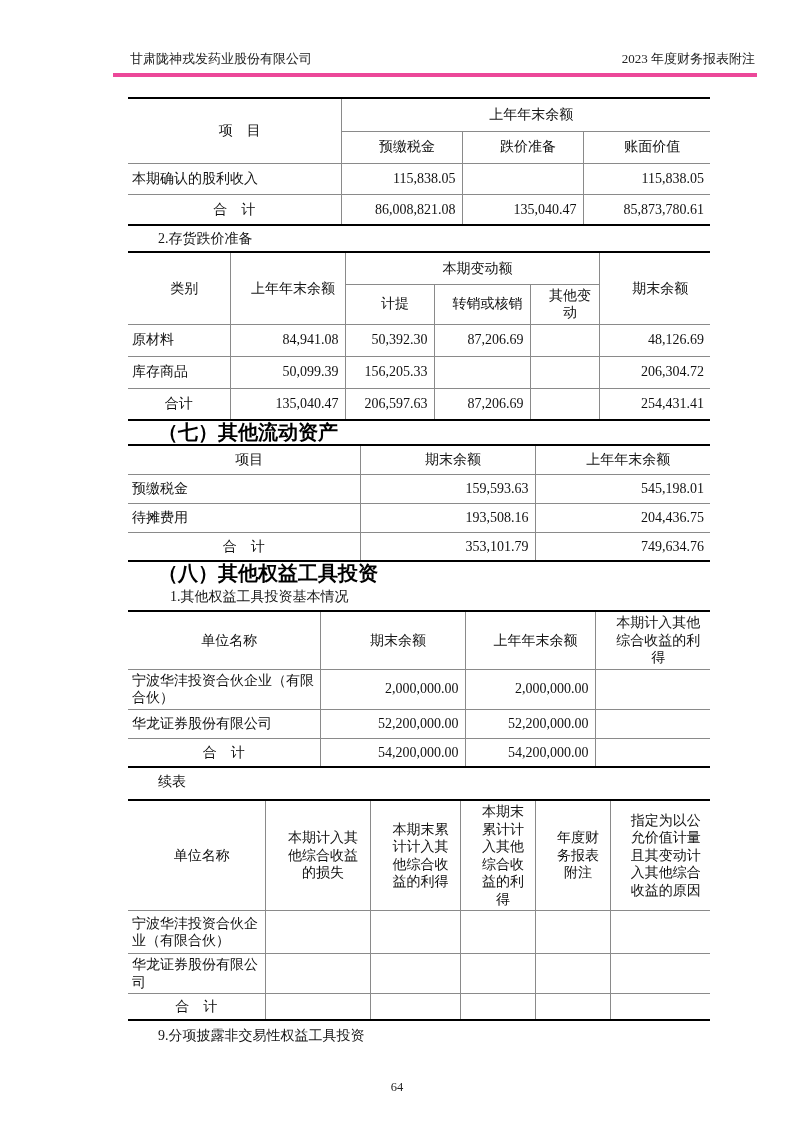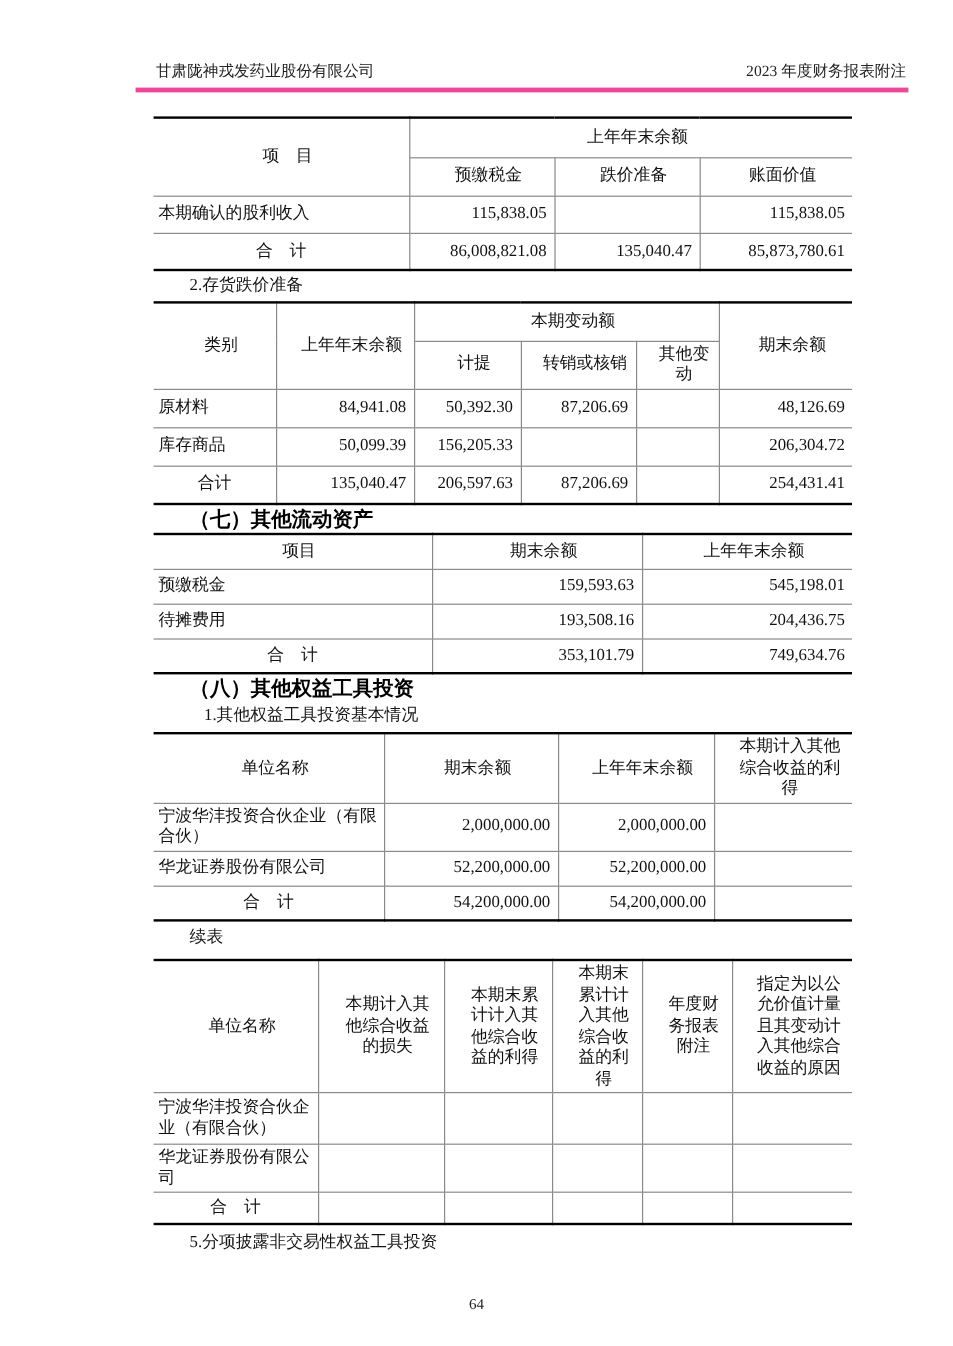--- a/index.html
+++ b/index.html
@@ -32,21 +32,21 @@
     word-break:break-all;
   }
   .tbl td.el { border-left:none; }
   .tbl td.er { border-right:none; }
   .tbl td.hc { text-align:center;padding-left:16px; }
   .tbl td.num { text-align:right; padding-right:6px; }
   .tbl td.txt { text-align:left; padding-left:4px; }
   .tbl td.ctr { text-align:center; }
 
   .note { font-size:14px; line-height:19px; margin:3px 0 3px 30px; color:#151515; }
-  .sec-heading { font-size:17px; font-weight:bold; line-height:19px; margin:2px 0 2px 29px; color:#000; }
+  .sec-heading { font-size:20px; font-weight:bold; line-height:19px; margin:2px 0 2px 29px; color:#000; }
   .m1 { margin:3px 0 3px 30px; }
   .m2 { margin:2px 0 2px 30px; }
   .m3 { margin:4px 0 4px 42px; }
   .m4 { margin:4px 0 8px 30px; }
   .m5 { margin:5px 0 0 30px; }
 
   .page-num {
     position:absolute; top:1080px; left:0; width:794px;
     text-align:center; font-size:12.5px; color:#222;
   }
@@ -253,17 +253,17 @@
       <td class="el ctr">合　计</td>
       <td class="num"></td>
       <td class="num"></td>
       <td class="num"></td>
       <td class="num"></td>
       <td class="er num"></td>
     </tr>
   </tbody>
     </table>
 
-  <p class="note m5">5.分项披露非交易性权益工具投资</p>
+  <p class="note m5">9.分项披露非交易性权益工具投资</p>
 
 </div>
 
 <div class="page-num">64</div>
 
 </body></html>

